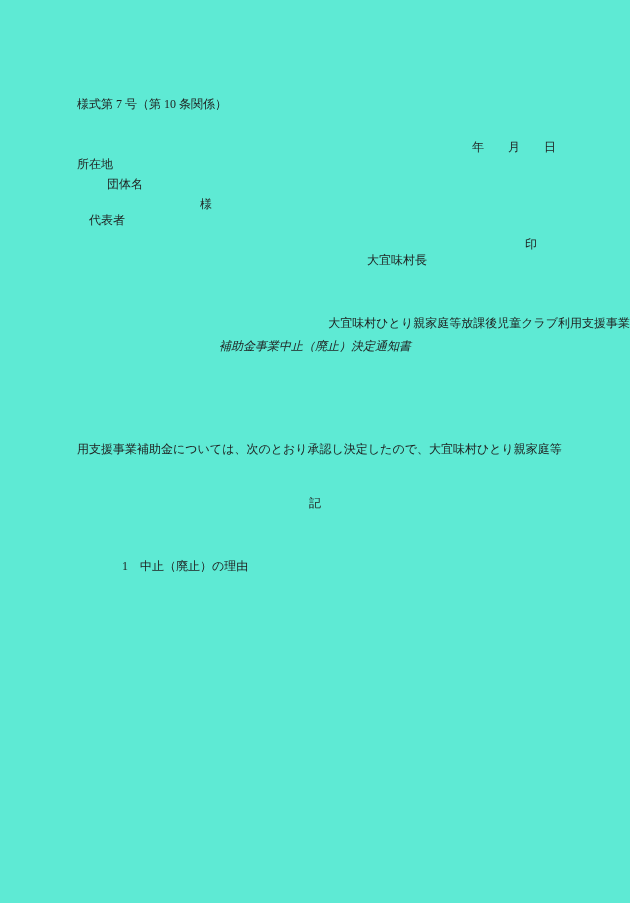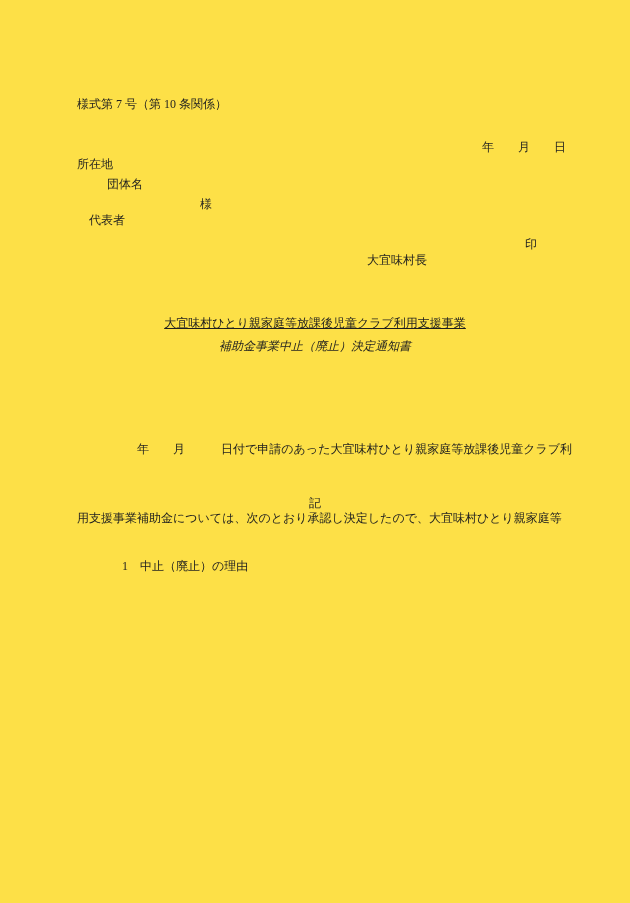--- a/index.html
+++ b/index.html
@@ -5,38 +5,38 @@
   html, body {
     margin: 0;
     padding: 0;
     background: #fafafa;
   }
   .page {
     position: relative;
     width: 630px;
     height: 903px;
     margin: 0 auto;
-    background: #fde047;
+    background: #5eead4;
     color: #1f1f1f;
     font-family: "Liberation Serif", "DejaVu Serif", serif;
     font-size: 12px;
     line-height: 16px;
     overflow: hidden;
   }
   .abs { position: absolute; white-space: pre; }
   .form-number   { left: 77px;  top: 96px; }
   .directive     { left: 0; right: 74px; top: 120px; text-align: right; }
-  .dateline      { left: 0; right: 64px; top: 139px; text-align: right; }
+  .dateline      { left: 0; right: 74px; top: 139px; text-align: right; }
   .addr          { left: 77px;  top: 156px; }
   .org           { left: 77px;  top: 176px; margin-left: 30px; }
   .rep           { left: 77px;  top: 196px; right: 0; }
   .rep .honorific { position: absolute; left: 123px; top: 0; }
   .mayor         { left: 355px; top: 236px; right: 0; }
   .mayor .seal   { position: absolute; left: 170px; top: 0; }
-  .title1        { left: 0; right: 0; top: 315px; text-align: center; text-decoration: underline; }
+  .title1        { left: 0; right: 0; top: 315px; text-align: right; }
   .title2        { left: 0; right: 0; top: 338px; text-align: center; font-style: italic; }
   .bodytext      { left: 77px;  top: 392px; width: 482px; line-height: 23px; }
   .bodytext div  { white-space: pre; }
   .ki            { left: 0; right: 0; top: 495px; text-align: center; }
   .item1         { left: 122px; top: 558px; }
 </style>
 </head>
 <body>
 
 <div class="page">
@@ -57,21 +57,20 @@
 
   <div class="abs mayor">
     <span>大宜味村長</span>
     <span class="seal">印</span>
   </div>
 
   <div class="abs title1">大宜味村ひとり親家庭等放課後児童クラブ利用支援事業</div>
   <div class="abs title2">補助金事業中止（廃止）決定通知書</div>
 
   <div class="abs bodytext">
-    <div>　　　　　年　　月　　　日付で申請のあった大宜味村ひとり親家庭等放課後児童クラブ利</div>
     <div>用支援事業補助金については、次のとおり承認し決定したので、大宜味村ひとり親家庭等</div>
   </div>
 
   <div class="abs ki">記</div>
 
   <div class="abs item1">1　中止（廃止）の理由</div>
 
 </div>
 
 </body></html>

